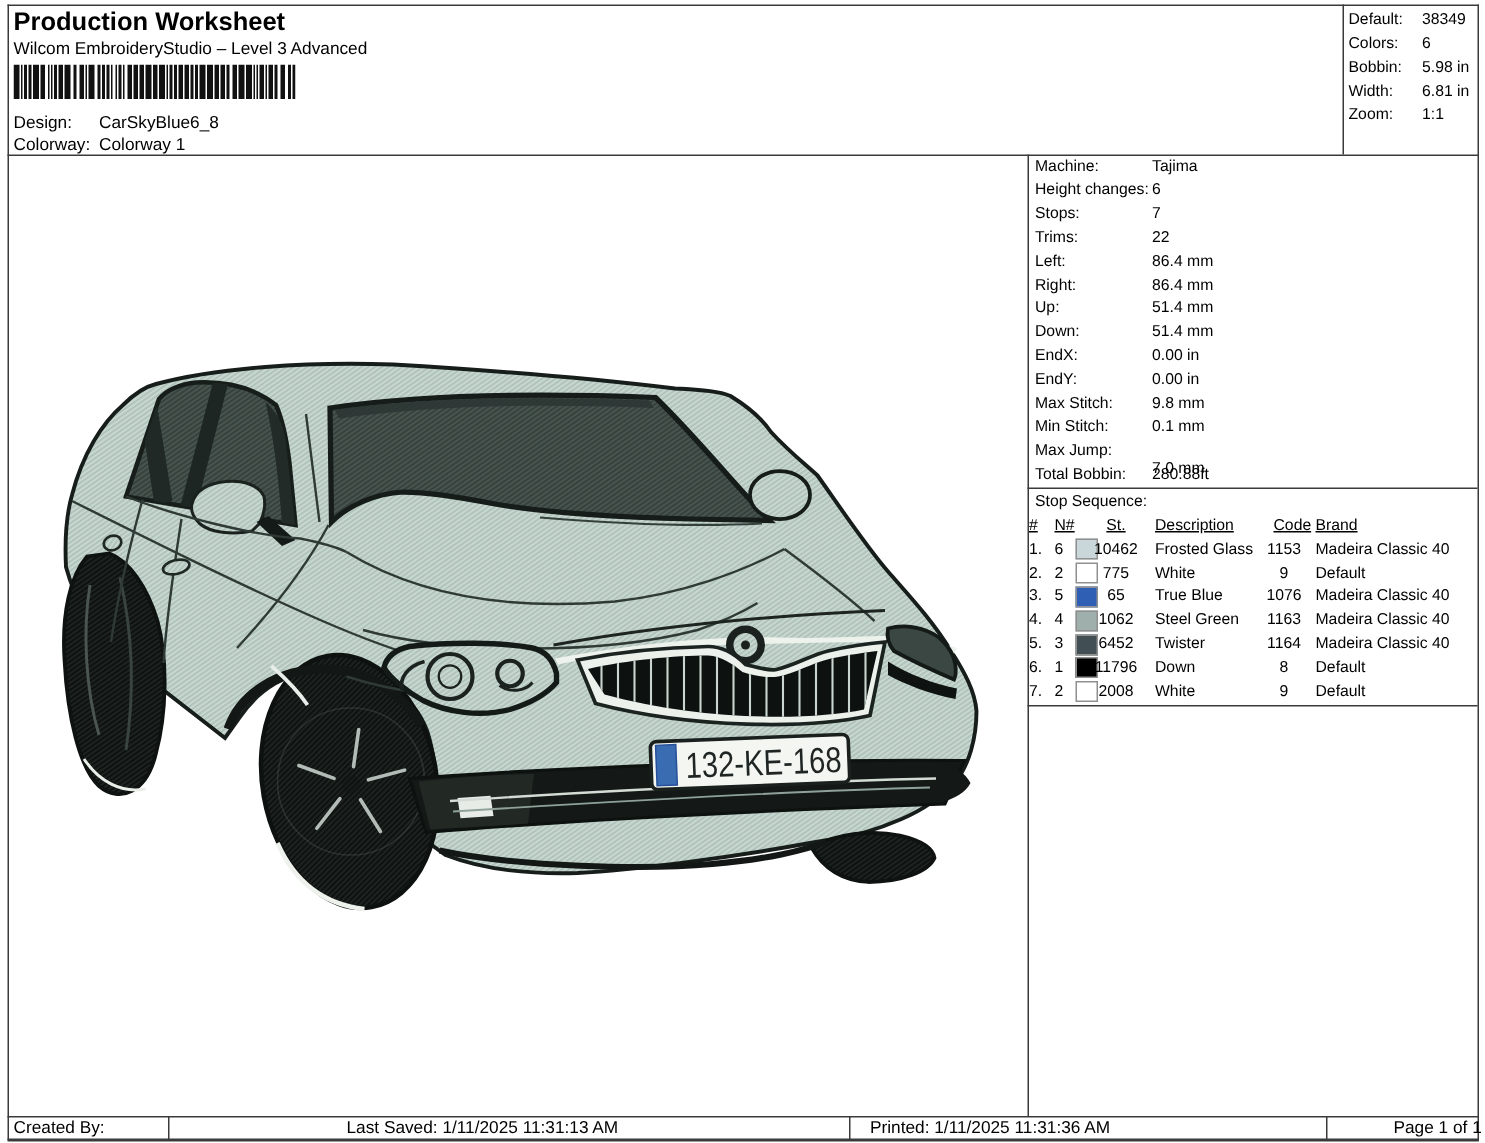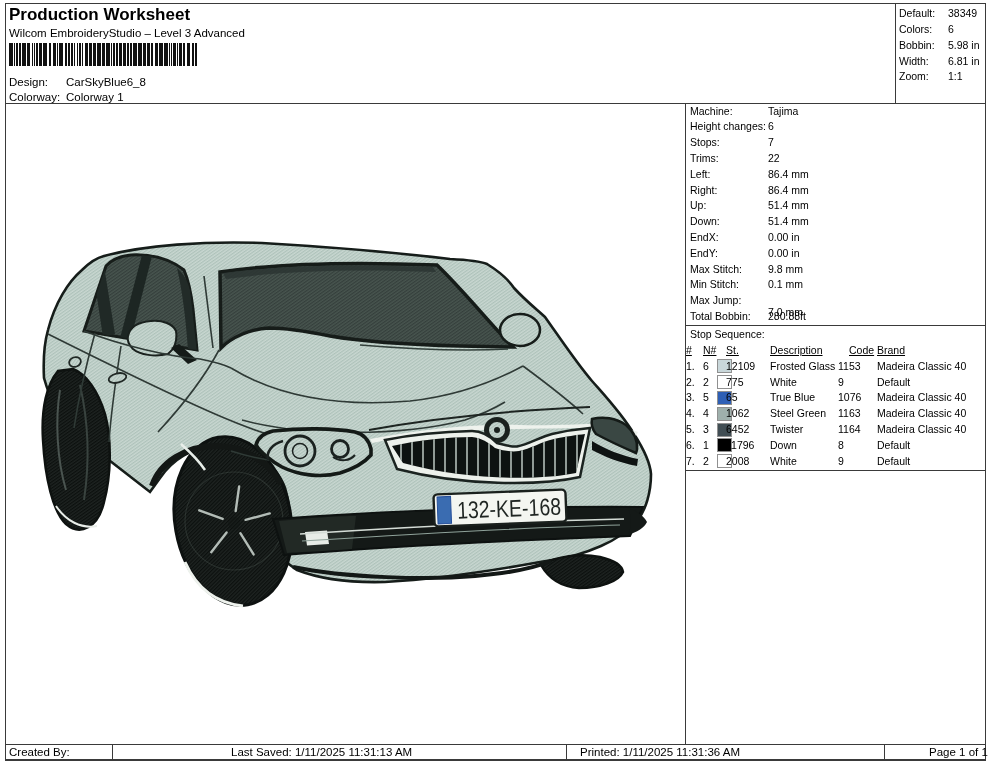--- a/index.html
+++ b/index.html
@@ -2,21 +2,21 @@
 <html><head>
 <meta charset="utf-8">
 <style>
 html,body{margin:0;padding:0;width:990px;height:762px;background:#fff;
 font-family:"Liberation Sans",sans-serif;color:#000;overflow:hidden;position:relative}
 .a{position:absolute}
 .ln{position:absolute;background:#3a3a3a}
 .t{position:absolute;font-size:11.5px;line-height:13px;white-space:nowrap}
 .s{font-size:10.5px;line-height:12px}
 .u{text-decoration:underline}
-.r{text-align:left}
+.r{text-align:center}
 .sw{position:absolute;width:13px;height:12px;border:1px solid #909090}
 </style>
 </head>
 <body>
 
 <div class="ln" style="left:5px;top:3px;width:981px;height:1px"></div>
 <div class="ln" style="left:5px;top:103px;width:981px;height:1px"></div>
 <div class="ln" style="left:685px;top:325px;width:300px;height:1px"></div>
 <div class="ln" style="left:685px;top:470px;width:300px;height:1px"></div>
 <div class="ln" style="left:5px;top:744px;width:981px;height:1px"></div>
@@ -134,21 +134,21 @@
 <div class="t s" style="left:690px;top:328px">Stop Sequence:</div>
 <div class="t s u" style="left:686px;top:344px">#</div>
 <div class="t s u" style="left:703px;top:344px">N#</div>
 <div class="t s r" style="left:726px;top:344px;width:36px"><span class="u">St.</span></div>
 <div class="t s u" style="left:770px;top:344px">Description</div>
 <div class="t s u" style="left:849px;top:344px">Code</div>
 <div class="t s u" style="left:877px;top:344px">Brand</div>
 <div class="t s" style="left:686px;top:359.8px">1.</div>
 <div class="t s" style="left:703px;top:359.8px">6</div>
 <div class="sw" style="left:717px;top:359.3px;background:#c9d7da"></div>
-<div class="t s r" style="left:726px;top:359.8px;width:36px">12109</div>
+<div class="t s r" style="left:726px;top:359.8px;width:36px">10462</div>
 <div class="t s" style="left:770px;top:359.8px">Frosted Glass</div>
 <div class="t s r" style="left:838px;top:359.8px;width:36px">1153</div>
 <div class="t s" style="left:877px;top:359.8px">Madeira Classic 40</div>
 <div class="t s" style="left:686px;top:375.6px">2.</div>
 <div class="t s" style="left:703px;top:375.6px">2</div>
 <div class="sw" style="left:717px;top:375.1px;background:#ffffff"></div>
 <div class="t s r" style="left:726px;top:375.6px;width:36px">775</div>
 <div class="t s" style="left:770px;top:375.6px">White</div>
 <div class="t s r" style="left:838px;top:375.6px;width:36px">9</div>
 <div class="t s" style="left:877px;top:375.6px">Default</div>

